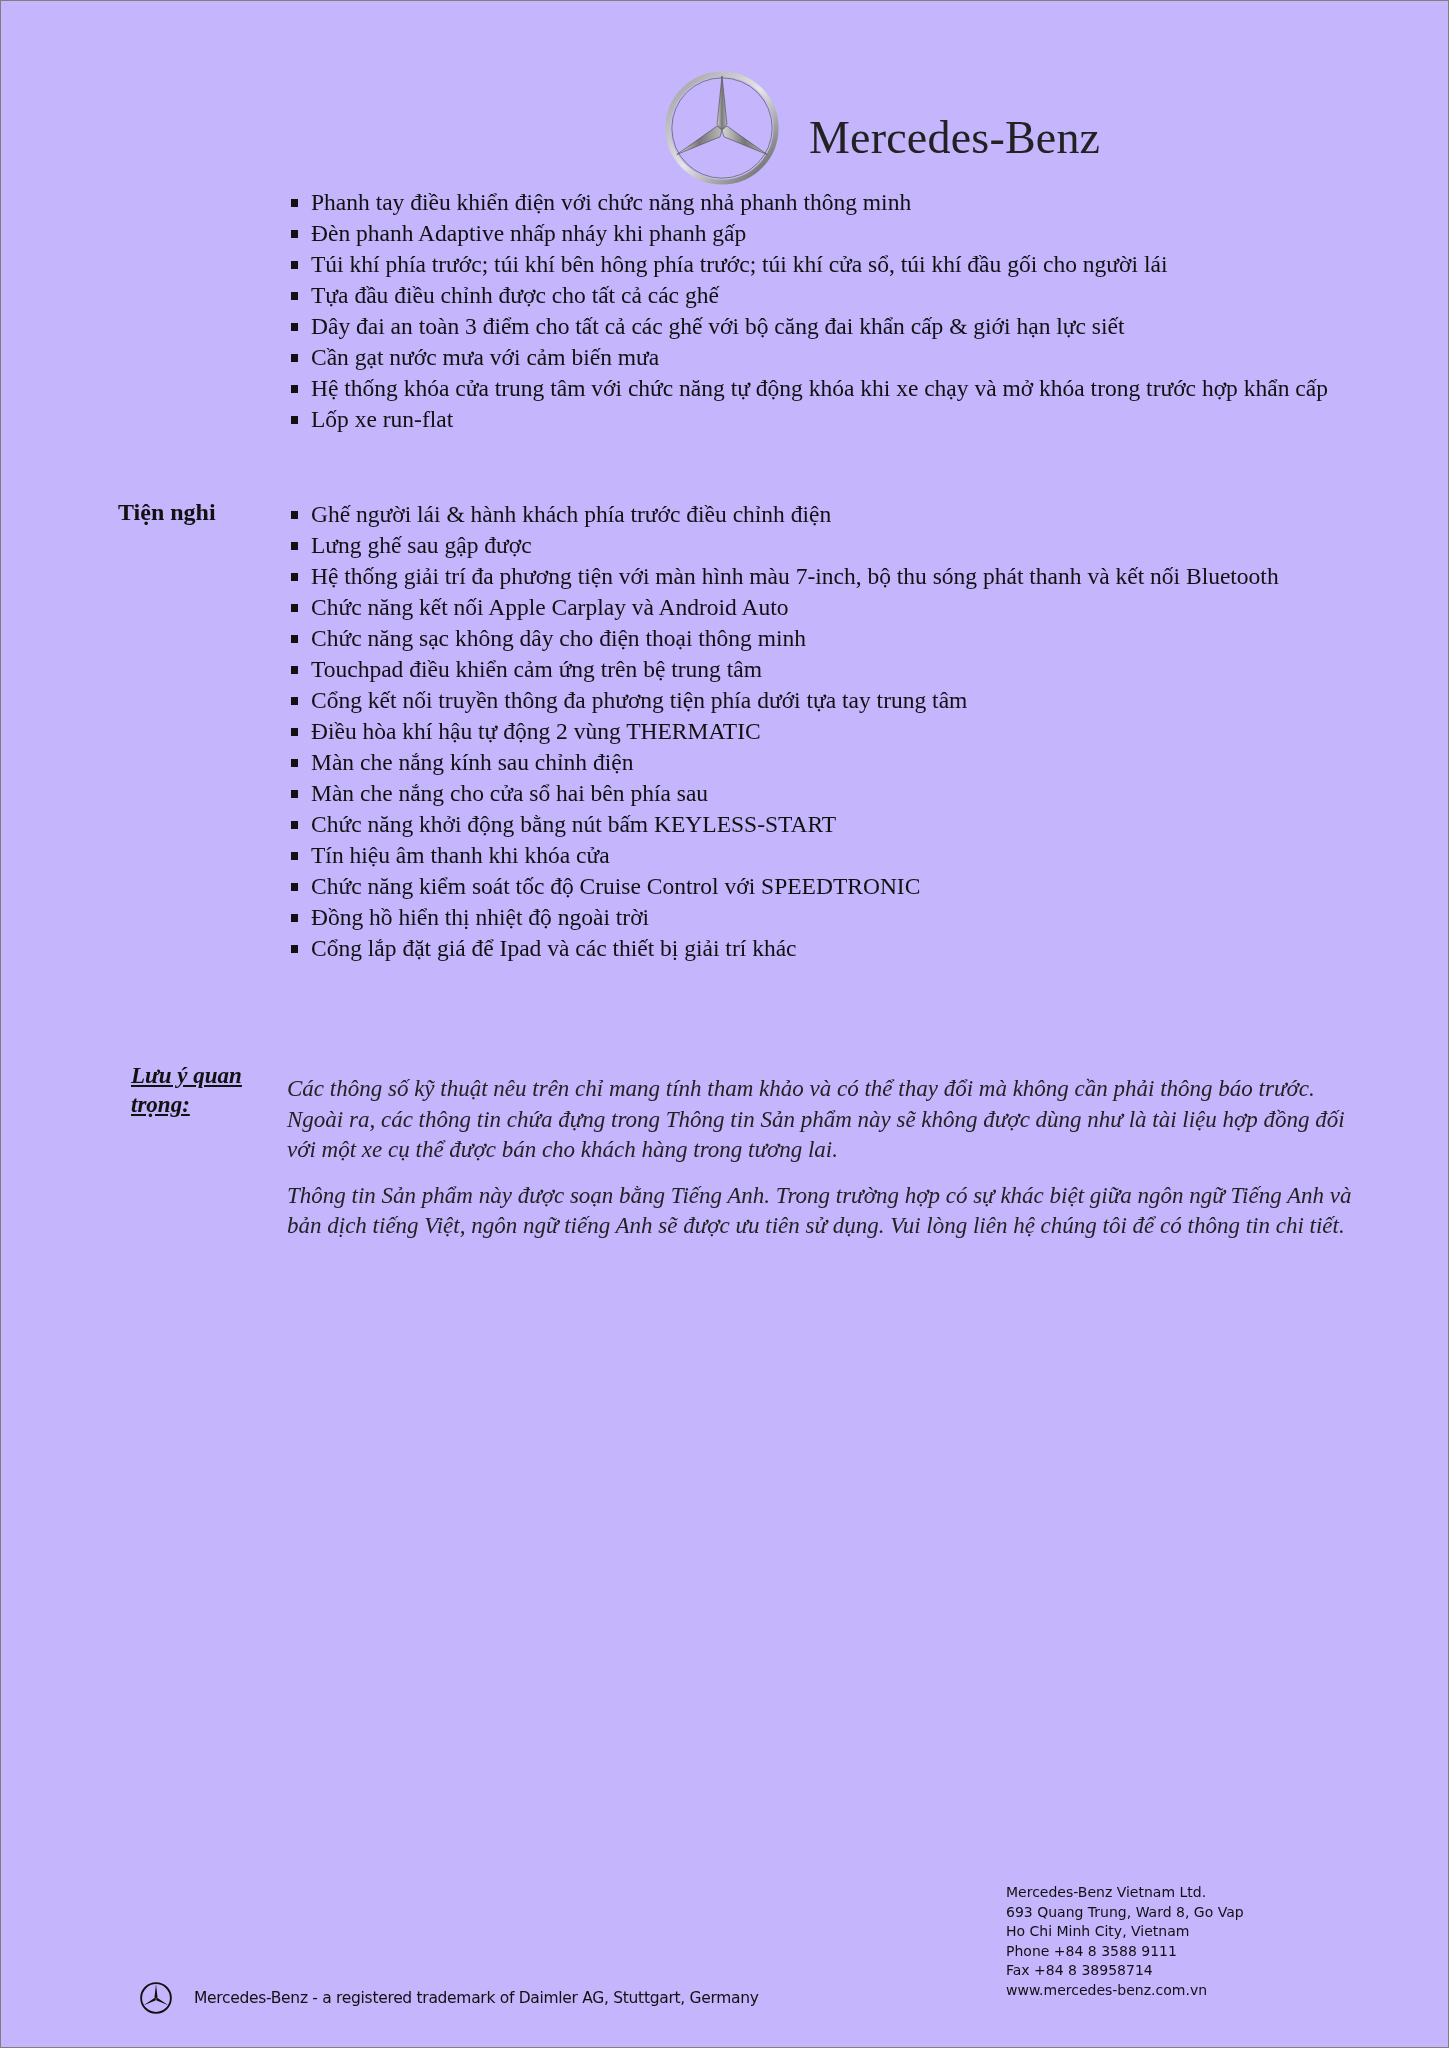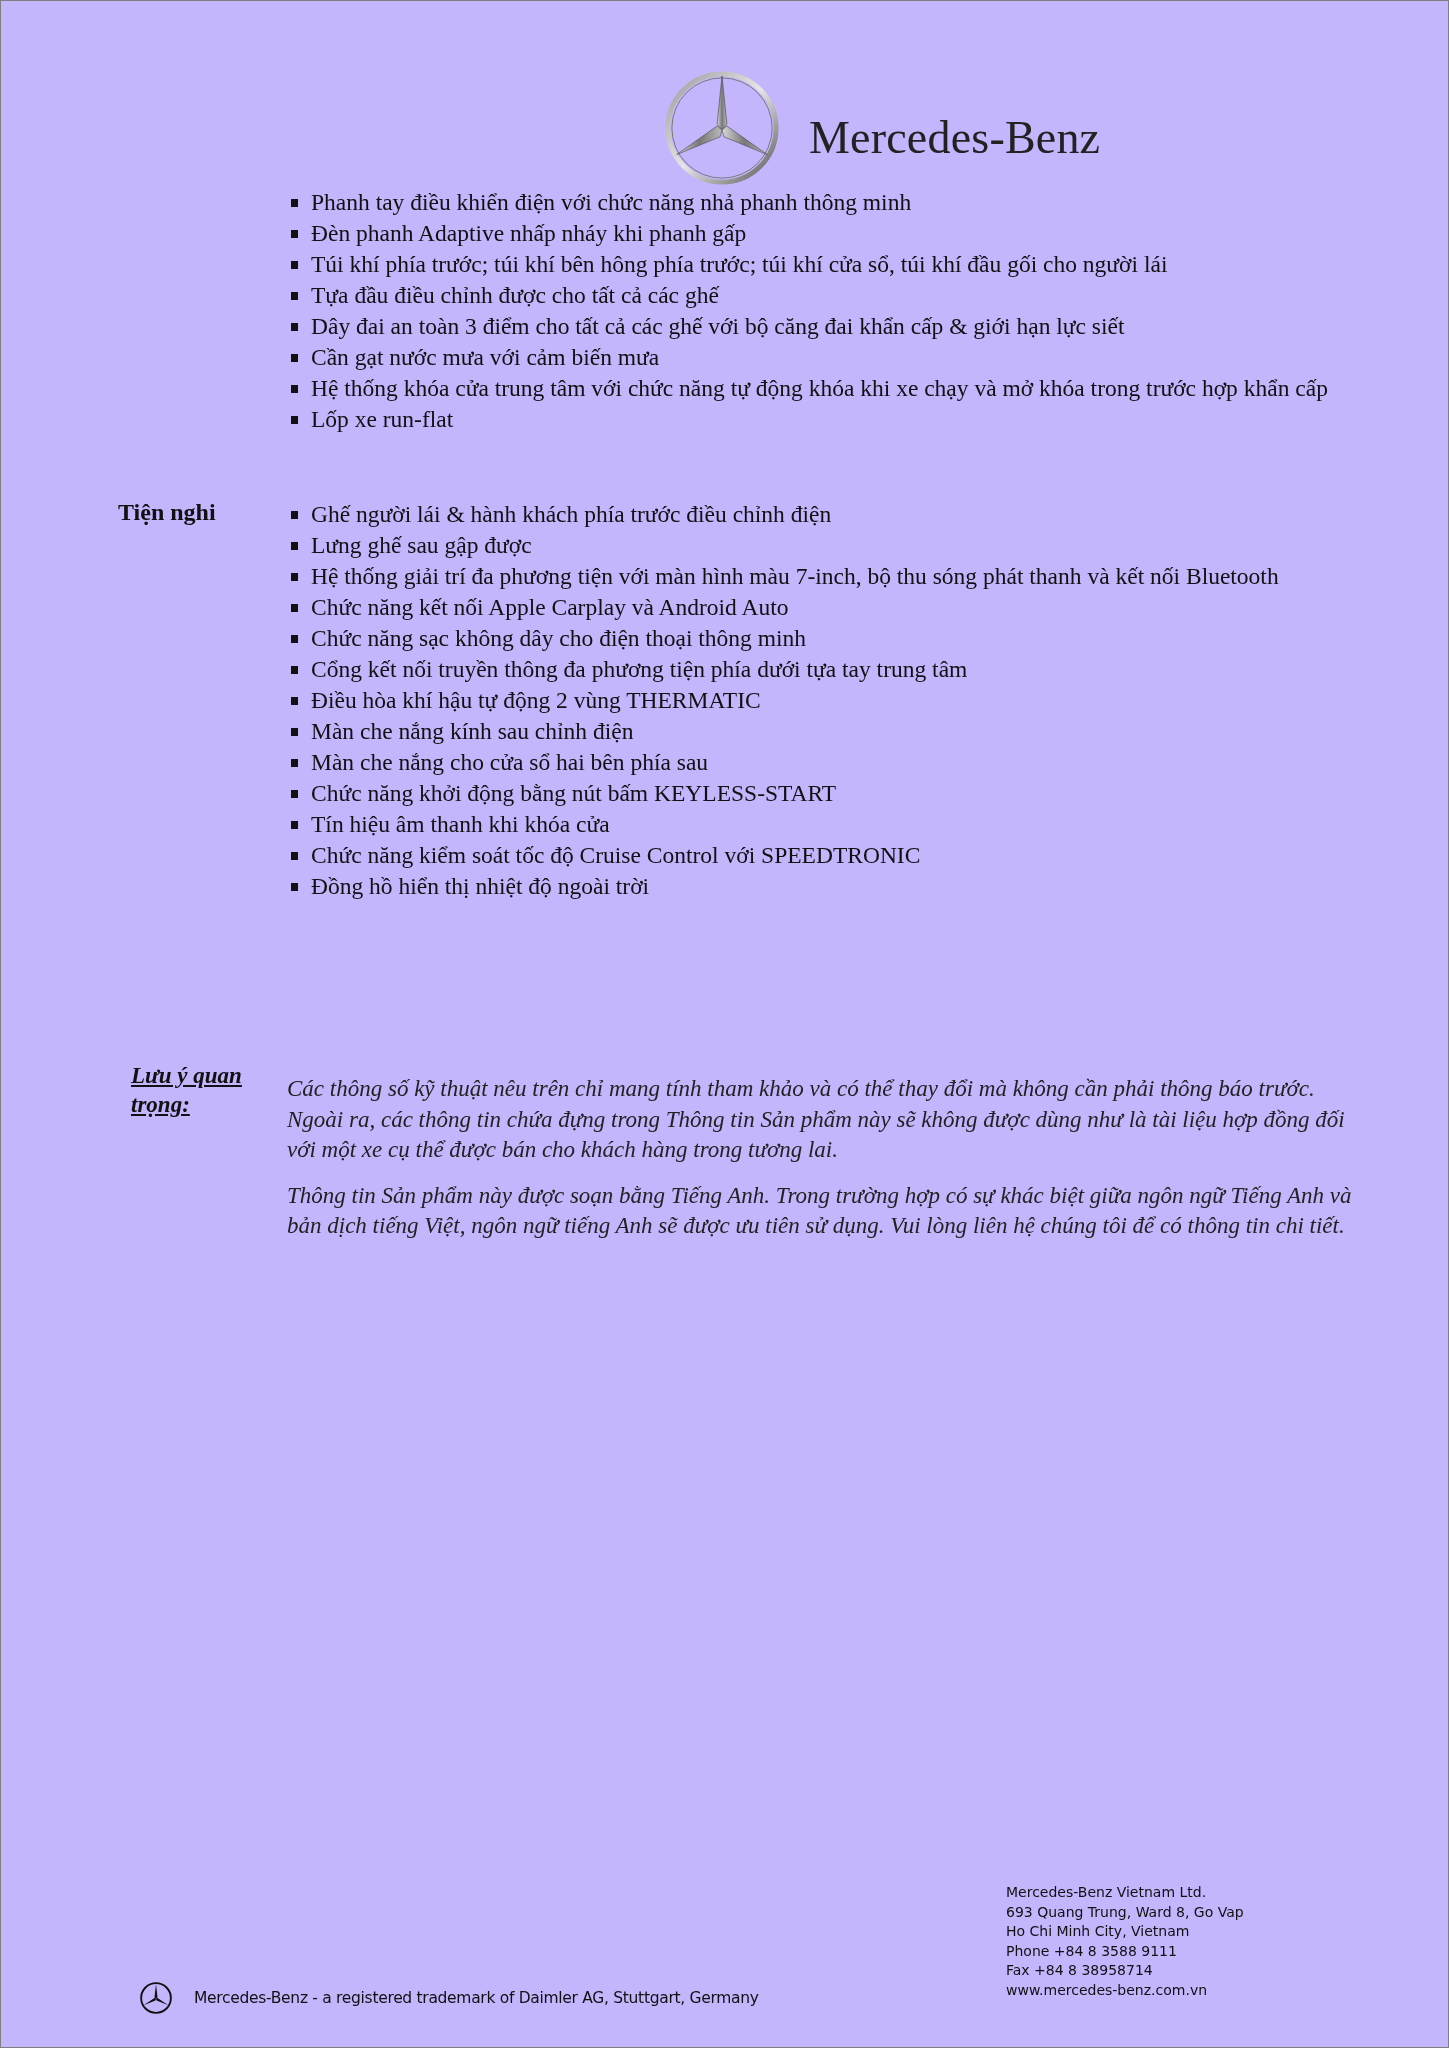--- a/index.html
+++ b/index.html
@@ -99,28 +99,30 @@
     <li>Lốp xe run-flat</li>
   </ul>
 
   <div class="section-label label-comfort">Tiện nghi</div>
   <ul class="bullets list-comfort">
     <li>Ghế người lái &amp; hành khách phía trước điều chỉnh điện</li>
     <li>Lưng ghế sau gập được</li>
     <li style="padding-right:60px;">Hệ thống giải trí đa phương tiện với màn hình màu 7-inch, bộ thu sóng phát thanh và kết nối Bluetooth</li>
     <li>Chức năng kết nối Apple Carplay và Android Auto</li>
     <li>Chức năng sạc không dây cho điện thoại thông minh</li>
+    <li>Touchpad điều khiển cảm ứng trên bệ trung tâm</li>
     <li>Cổng kết nối truyền thông đa phương tiện phía dưới tựa tay trung tâm</li>
     <li>Điều hòa khí hậu tự động 2 vùng THERMATIC</li>
     <li>Màn che nắng kính sau chỉnh điện</li>
     <li>Màn che nắng cho cửa sổ hai bên phía sau</li>
     <li>Chức năng khởi động bằng nút bấm KEYLESS-START</li>
     <li>Tín hiệu âm thanh khi khóa cửa</li>
     <li>Chức năng kiểm soát tốc độ Cruise Control với SPEEDTRONIC</li>
     <li>Đồng hồ hiển thị nhiệt độ ngoài trời</li>
+    <li>Cổng lắp đặt giá để Ipad và các thiết bị giải trí khác</li>
   </ul>
 
   <div class="note-label">Lưu ý quan trọng:</div>
   <div class="note-text">
     <p>Các thông số kỹ thuật nêu trên chỉ mang tính tham khảo và có thể thay đổi mà không cần phải thông báo trước. Ngoài ra, các thông tin chứa đựng trong Thông tin Sản phẩm này sẽ không được dùng như là tài liệu hợp đồng đối với một xe cụ thể được bán cho khách hàng trong tương lai.</p>
     <p>Thông tin Sản phẩm này được soạn bằng Tiếng Anh. Trong trường hợp có sự khác biệt giữa ngôn ngữ Tiếng Anh và bản dịch tiếng Việt, ngôn ngữ tiếng Anh sẽ được ưu tiên sử dụng. Vui lòng liên hệ chúng tôi để có thông tin chi tiết.</p>
   </div>
 
   <div class="footer-address">
     <div>Mercedes-Benz Vietnam Ltd.</div>

